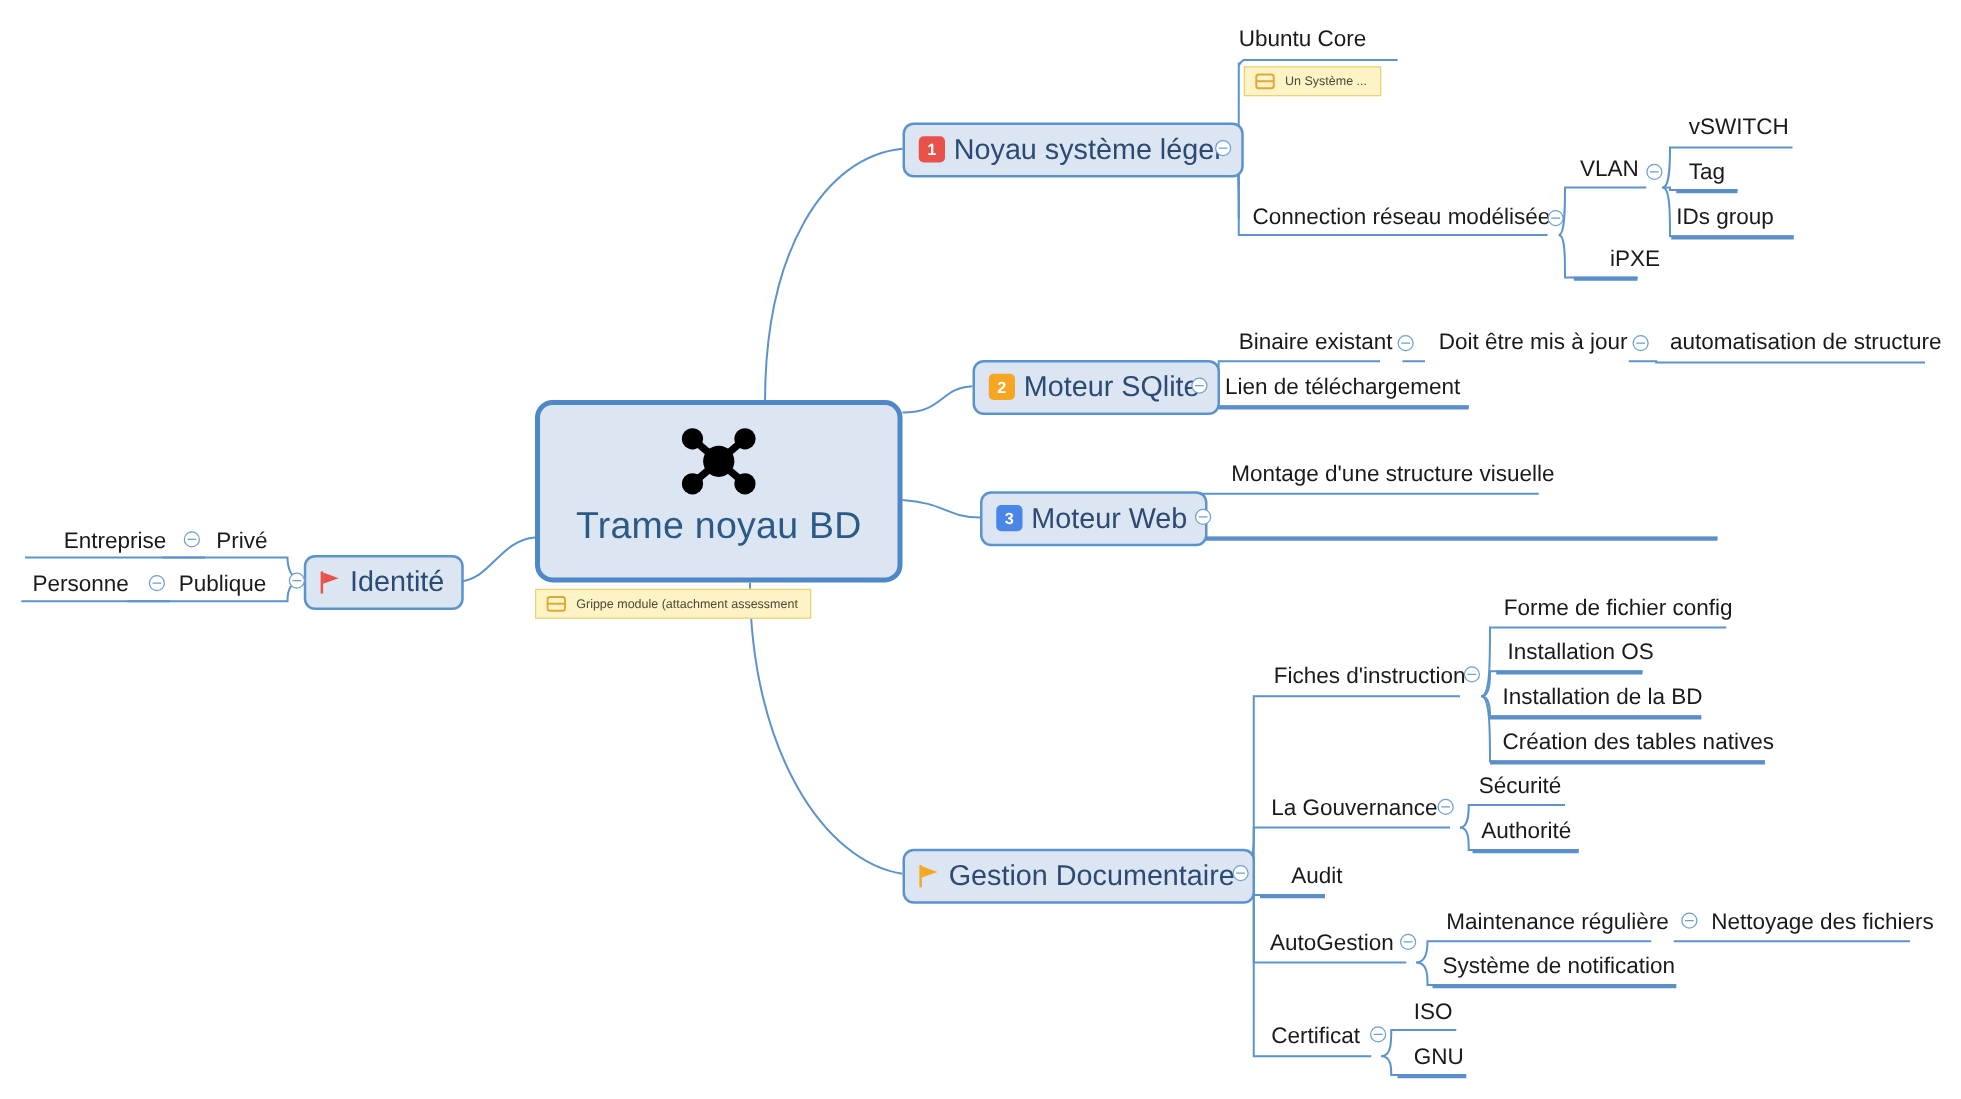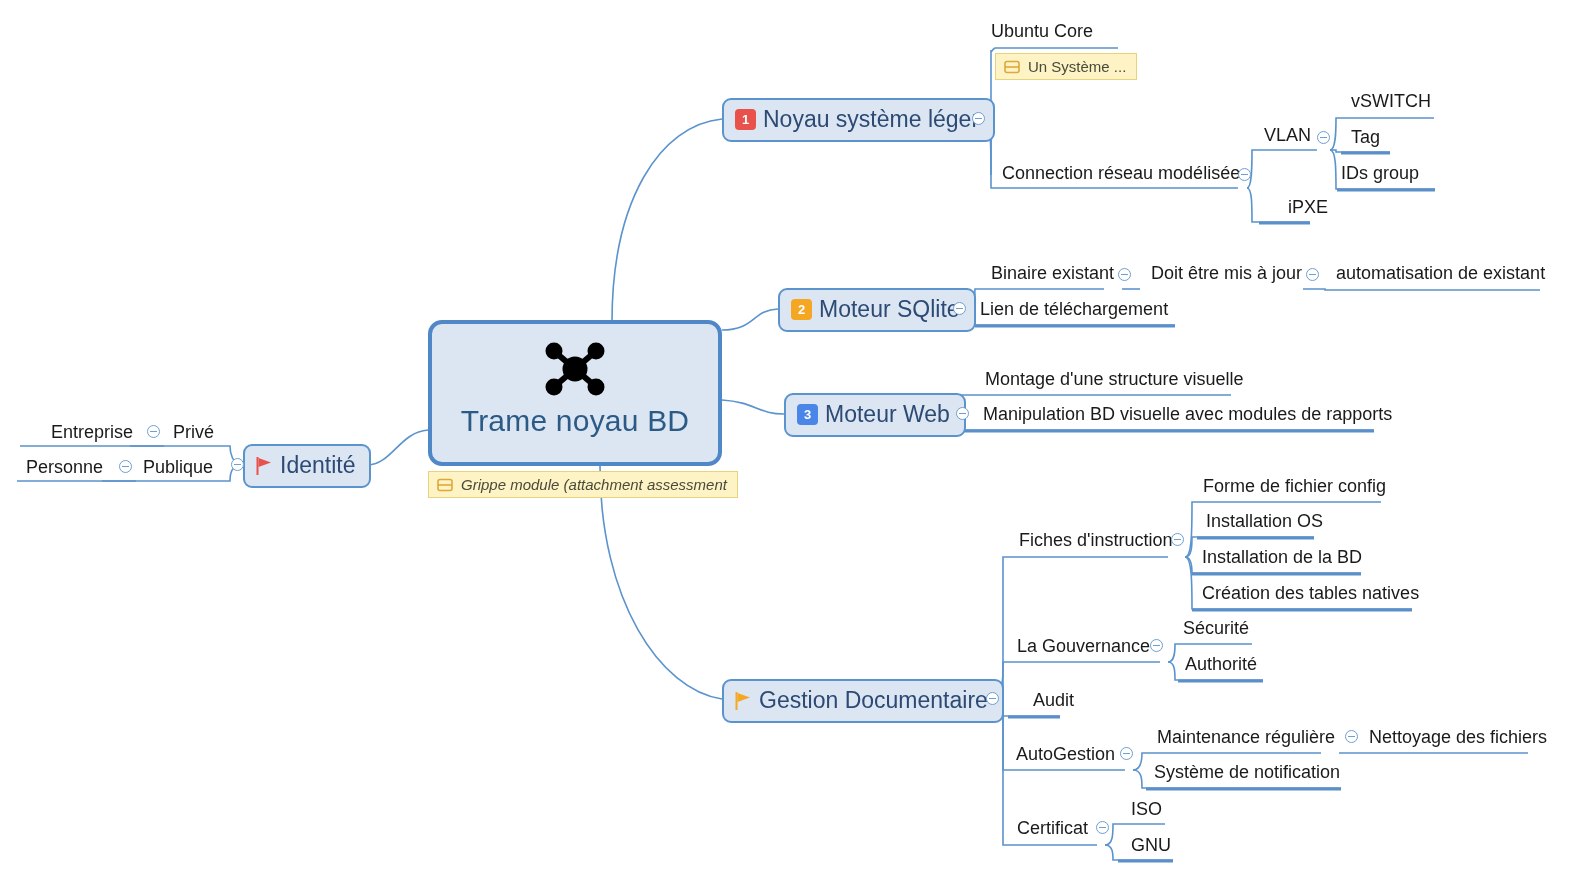--- a/index.html
+++ b/index.html
@@ -50,21 +50,21 @@
     position: absolute;
     background: #fdf3c4;
     border: 1px solid #e8d27a;
     display: flex;
     align-items: center;
     gap: 8px;
     padding: 4px 10px 4px 8px;
     z-index: 7;
   }
   .note-chip .note-text {
-    font-size: 15px;
+    font-size: 10px;
     color: #4a4a3a;
     white-space: nowrap;
   }
   .note-ico { width: 16px; height: 14px; flex: none; }
 
   
   .branch-node {
     position: absolute;
     background: #dce6f2;
     border: 2px solid #5b93cd;
@@ -214,21 +214,21 @@
         <circle cx="36" cy="31" r="12.5"></circle>
         <circle cx="15" cy="13" r="8.5"></circle>
         <circle cx="57" cy="13" r="8.5"></circle>
         <circle cx="15" cy="49" r="8.5"></circle>
         <circle cx="57" cy="49" r="8.5"></circle>
       </g>
     </svg>
     <div class="root-label">Trame noyau BD</div>
   </div>
 
-  <div class="note-chip" style="left:428px; top:471px;font-style:italic;">
+  <div class="note-chip" style="left:428px; top:471px;">
     <svg class="note-ico" viewBox="0 0 16 14" xmlns="http://www.w3.org/2000/svg">
       <rect x="1" y="1.5" width="14" height="11" rx="2" fill="#fdf3c4" stroke="#e0a838" stroke-width="1.6"></rect>
       <line x1="1" y1="7" x2="15" y2="7" stroke="#e0a838" stroke-width="1.6"></line>
     </svg>
     <span class="note-text">Grippe module (attachment assessment</span>
   </div>
 
   <div class="branch-node" style="left:722px; top:98px;">
     <span class="badge" style="background:#e8524a;">1</span>
     <span class="branch-label">Noyau système léger</span>
@@ -272,25 +272,24 @@
 
   <div class="topic" style="left:999px; top:162px;">Connection réseau modélisée</div>
   <div class="topic" style="left:1261px; top:124px;">VLAN</div>
   <div class="topic" style="left:1348px; top:90px;">vSWITCH</div>
   <div class="topic" style="left:1348px; top:126px;">Tag</div>
   <div class="topic" style="left:1338px; top:162px;">IDs group</div>
   <div class="topic" style="left:1261px; top:196px;margin-left:24px;">iPXE</div>
 
   <div class="topic" style="left:988px; top:262px;">Binaire existant</div>
   <div class="topic" style="left:1148px; top:262px;">Doit être mis à jour</div>
-  <div class="topic" style="left:1333px; top:262px;">automatisation de existant</div>
+  <div class="topic" style="left:1333px; top:262px;">automatisation de structure</div>
   <div class="topic" style="left:977px; top:298px;">Lien de téléchargement</div>
 
   <div class="topic" style="left:982px; top:368px;">Montage d'une structure visuelle</div>
-  <div class="topic" style="left:980px; top:403px;">Manipulation BD visuelle avec modules de rapports</div>
 
   <div class="topic" style="left:1016px; top:529px;">Fiches d'instruction</div>
   <div class="topic" style="left:1200px; top:475px;">Forme de fichier config</div>
   <div class="topic" style="left:1203px; top:510px;">Installation OS</div>
   <div class="topic" style="left:1199px; top:546px;">Installation de la BD</div>
   <div class="topic" style="left:1199px; top:582px;">Création des tables natives</div>
 
   <div class="topic" style="left:1014px; top:635px;">La Gouvernance</div>
   <div class="topic" style="left:1180px; top:617px;">Sécurité</div>
   <div class="topic" style="left:1182px; top:653px;">Authorité</div>

